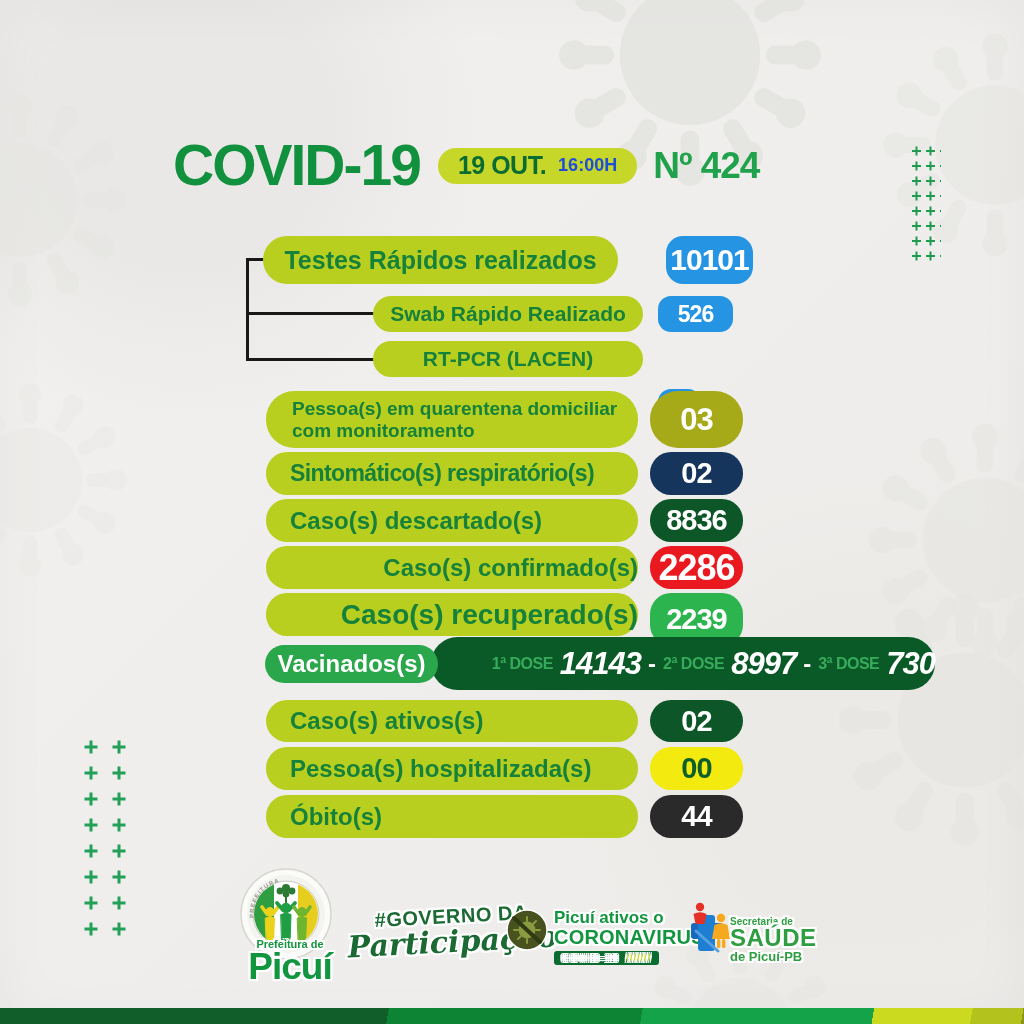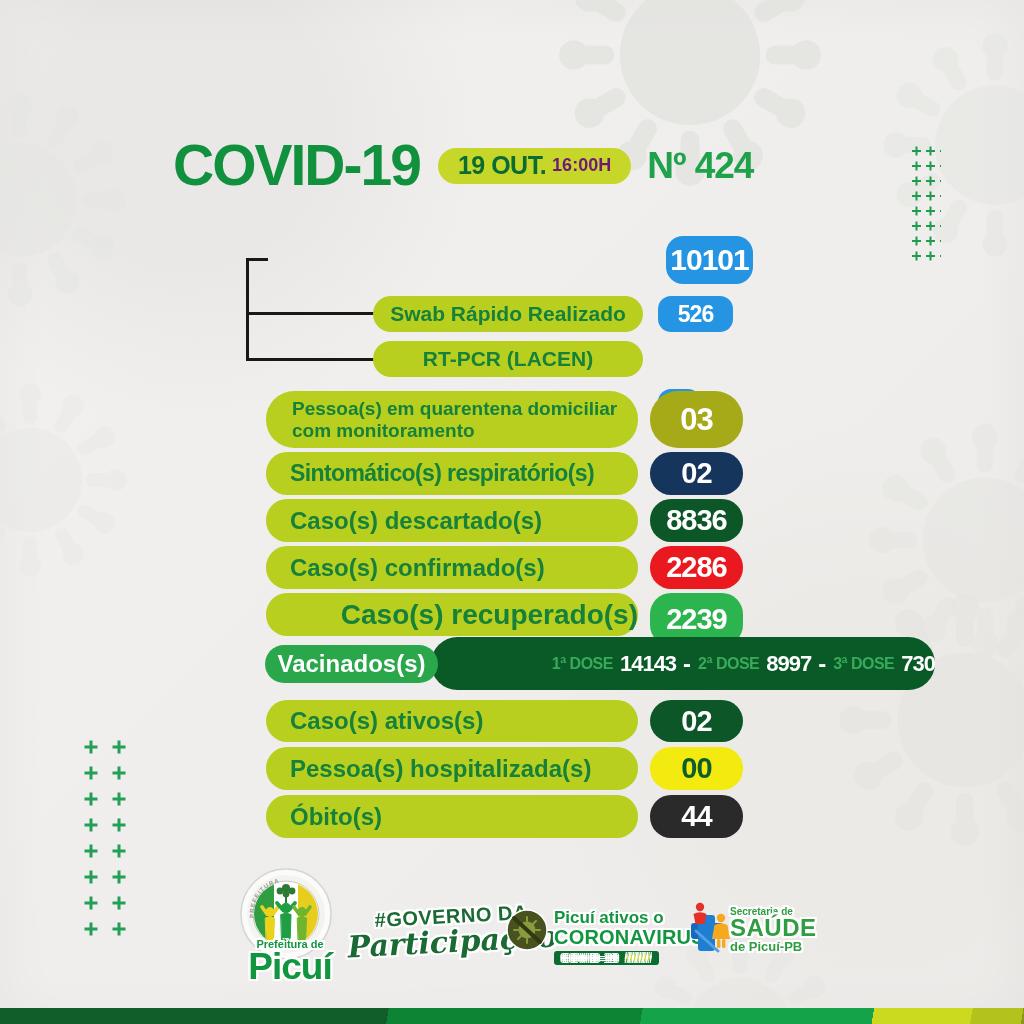--- a/index.html
+++ b/index.html
@@ -13,57 +13,57 @@
   .abs{position:absolute;}
   .virus{position:absolute;z-index:0;}
   
   .title1{top:90px;left:0;width:1024px;text-align:center;font-size:50px;font-weight:900;
     color:#11913d;letter-spacing:0px;line-height:1;z-index:2;}
   .line2{top:137px;left:173px;display:flex;align-items:center;z-index:2;}
   .covid{font-size:57px;font-weight:900;color:#11913d;letter-spacing:-2px;line-height:1;}
   .datepill{margin-left:18px;height:36px;background:#c7d729;border-radius:22px;
     display:flex;align-items:center;padding:0 20px;}
   .date-txt{font-size:25px;font-weight:900;color:#0a6b33;letter-spacing:-0.5px;}
-  .time-txt{font-size:18px;font-weight:900;color:#701a75;margin-left:6px;}
+  .time-txt{font-size:18px;font-weight:900;color:#1d4ed8;margin-left:12px;}
   .bul-num{margin-left:16px;font-size:37px;font-weight:900;color:#1fa24b;letter-spacing:-1px;}
   
   .bk{background:#181818;z-index:1;}
   
   .lbl{position:absolute;background:#b9cf1f;color:#15813a;font-weight:800;display:flex;
     align-items:center;z-index:2;}
   .lbl.center{justify-content:center;}
   .val{position:absolute;color:#fff;font-weight:800;display:flex;align-items:center;
     justify-content:center;letter-spacing:-1px;z-index:2;}
   .blue{background:#2595e3;}
   
   .vacc-dark{position:absolute;left:431px;top:637px;width:504px;height:53px;background:#0a5a28;
     border-radius:27px;display:flex;align-items:center;justify-content:flex-end;gap:7px;z-index:2;}
   .vacc-lbl{position:absolute;left:265px;top:645px;width:173px;height:38px;background:#2aa74b;
     border-radius:19px;color:#fff;font-weight:800;font-size:24px;display:flex;align-items:center;
     justify-content:center;z-index:3;}
   .dose-l{font-size:16px;font-weight:900;color:#38ab5b;letter-spacing:-0.5px;}
-  .dose-v{font-size:22px;font-weight:900;color:#fff;letter-spacing:-1px;}
+  .dose-v{font-size:31px;font-weight:900;color:#fff;letter-spacing:-1px;font-style:italic;}
   .dose-sep{font-size:24px;font-weight:900;color:#fff;}
   
   .sticker{text-shadow:-2px -2px 0 #fff,2px -2px 0 #fff,-2px 2px 0 #fff,2px 2px 0 #fff,
     0 -2px 0 #fff,0 2px 0 #fff,-2px 0 0 #fff,2px 0 0 #fff;}
   .gov{left:347px;top:906px;transform:rotate(-3deg);z-index:2;text-align:center;}
   .gov-1{font-size:20px;font-weight:900;color:#1b6a33;letter-spacing:0.5px;line-height:1;}
   .gov-2{font-family:"DejaVu Serif",serif;font-style:italic;font-weight:700;font-size:30px;
     color:#1b6a33;line-height:1;margin-top:1px;}
   .cor{left:506px;top:909px;display:flex;align-items:flex-start;z-index:2;}
   .cor-txt{margin-left:6px;display:flex;flex-direction:column;}
   .cor-1{font-size:17px;font-weight:900;color:#12953f;line-height:1.05;}
   .cor-2{font-size:20px;font-weight:900;color:#12953f;line-height:1.05;letter-spacing:0.2px;}
   .cor-bar{margin-top:3px;align-self:flex-start;display:inline-flex;align-items:center;gap:7px;
     background:#0b6c30;border-radius:3px;padding:2px 8px;}
   .cor-b1{font-size:9px;font-weight:800;color:#fff;letter-spacing:2px;}
   .cor-b2{font-size:9px;font-weight:800;color:#c9dc25;letter-spacing:1px;}
   .sau{left:688px;top:901px;display:flex;align-items:flex-start;z-index:2;}
-  .sau-txt{margin-left:-8px;margin-top:6px;display:flex;flex-direction:column;}
+  .sau-txt{margin-left:-8px;margin-top:16px;display:flex;flex-direction:column;}
   .sau-1{font-size:10px;font-weight:800;color:#2f9e41;line-height:1;}
   .sau-2{font-size:24px;font-weight:900;color:#2f9e41;line-height:0.95;letter-spacing:0.5px;}
   .sau-3{font-size:13px;font-weight:800;color:#2f9e41;line-height:1.05;}
   .pref-word{left:232px;top:939px;width:116px;text-align:center;z-index:3;}
   .pref-top{font-size:11px;font-weight:800;color:#12953f;line-height:1;}
   .pref-name{font-size:37px;font-weight:900;color:#12953f;line-height:0.9;letter-spacing:-1px;}
   
   .stripe{left:0;bottom:0;width:1024px;height:16px;z-index:4;
     background:linear-gradient(100deg,#115e2b 0 383px,#0d8334 383px 633px,#14a348 633px 861px,
       #cbd91f 861px 958px,#b3c21d 958px 1008px,#8e931b 1008px);}
@@ -177,20 +177,23 @@
       <span class="time-txt">16:00H</span>
     </div>
     <div class="bul-num">Nº 424</div>
   </div>
 
   <div class="abs bk" style="left:246px;top:258px;width:2.5px;height:102px;"></div>
   <div class="abs bk" style="left:246px;top:258px;width:22px;height:2.5px;"></div>
   <div class="abs bk" style="left:246px;top:312px;width:130px;height:2.5px;"></div>
   <div class="abs bk" style="left:246px;top:358px;width:130px;height:2.5px;"></div>
 
+  <div class="lbl center" style="left:263px;top:236px;width:355px;height:48px;border-radius:26px;font-size:25px;">
+    <span>Testes Rápidos realizados</span>
+    </div>
   <div class="val blue" style="left:666px;top:236px;width:87px;height:48px;border-radius:17px;font-size:30px;">
     <span>10101</span>
     </div>
 
   <div class="lbl center" style="left:373px;top:296px;width:270px;height:36px;border-radius:18px;font-size:21px;">
     <span>Swab Rápido Realizado</span>
     </div>
   <div class="val blue" style="left:658px;top:296px;width:75px;height:36px;border-radius:13px;font-size:23px;">
     <span>526</span>
     </div>
@@ -219,24 +222,24 @@
     <span>02</span>
     </div>
 
   <div class="lbl" style="left:266px;top:499px;width:372px;height:43px;border-radius:21px;font-size:24px;padding-left:24px;box-sizing:border-box;">
     <span>Caso(s) descartado(s)</span>
     </div>
   <div class="val" style="left:650px;top:499px;width:93px;height:43px;border-radius:21px;font-size:29px;background:#0c5627;">
     <span>8836</span>
     </div>
 
-  <div class="lbl" style="left:266px;top:546px;width:372px;height:43px;border-radius:21px;font-size:24px;padding-left:24px;box-sizing:border-box;">
+  <div class="lbl" style="left:266px;top:546px;width:372px;height:43px;border-radius:21px;font-size:24px;padding-left:24px;box-sizing:border-box;justify-content:flex-end;">
     <span>Caso(s) confirmado(s)</span>
     </div>
-  <div class="val" style="left:650px;top:546px;width:93px;height:43px;border-radius:21px;font-size:29px;background:#e9191f;">
+  <div class="val" style="left:650px;top:546px;width:93px;height:43px;border-radius:21px;font-size:36px;background:#e9191f;">
     <span>2286</span>
     </div>
 
   <div class="lbl" style="left:266px;top:593px;width:372px;height:43px;border-radius:21px;font-size:28px;padding-left:24px;box-sizing:border-box;justify-content:flex-end;">
     <span>Caso(s) recuperado(s)</span>
     </div>
   <div class="val" style="left:650px;top:593px;width:93px;height:53px;border-radius:21px;font-size:29px;background:#2cb44e;">
     <span>2239</span>
     </div>
 

